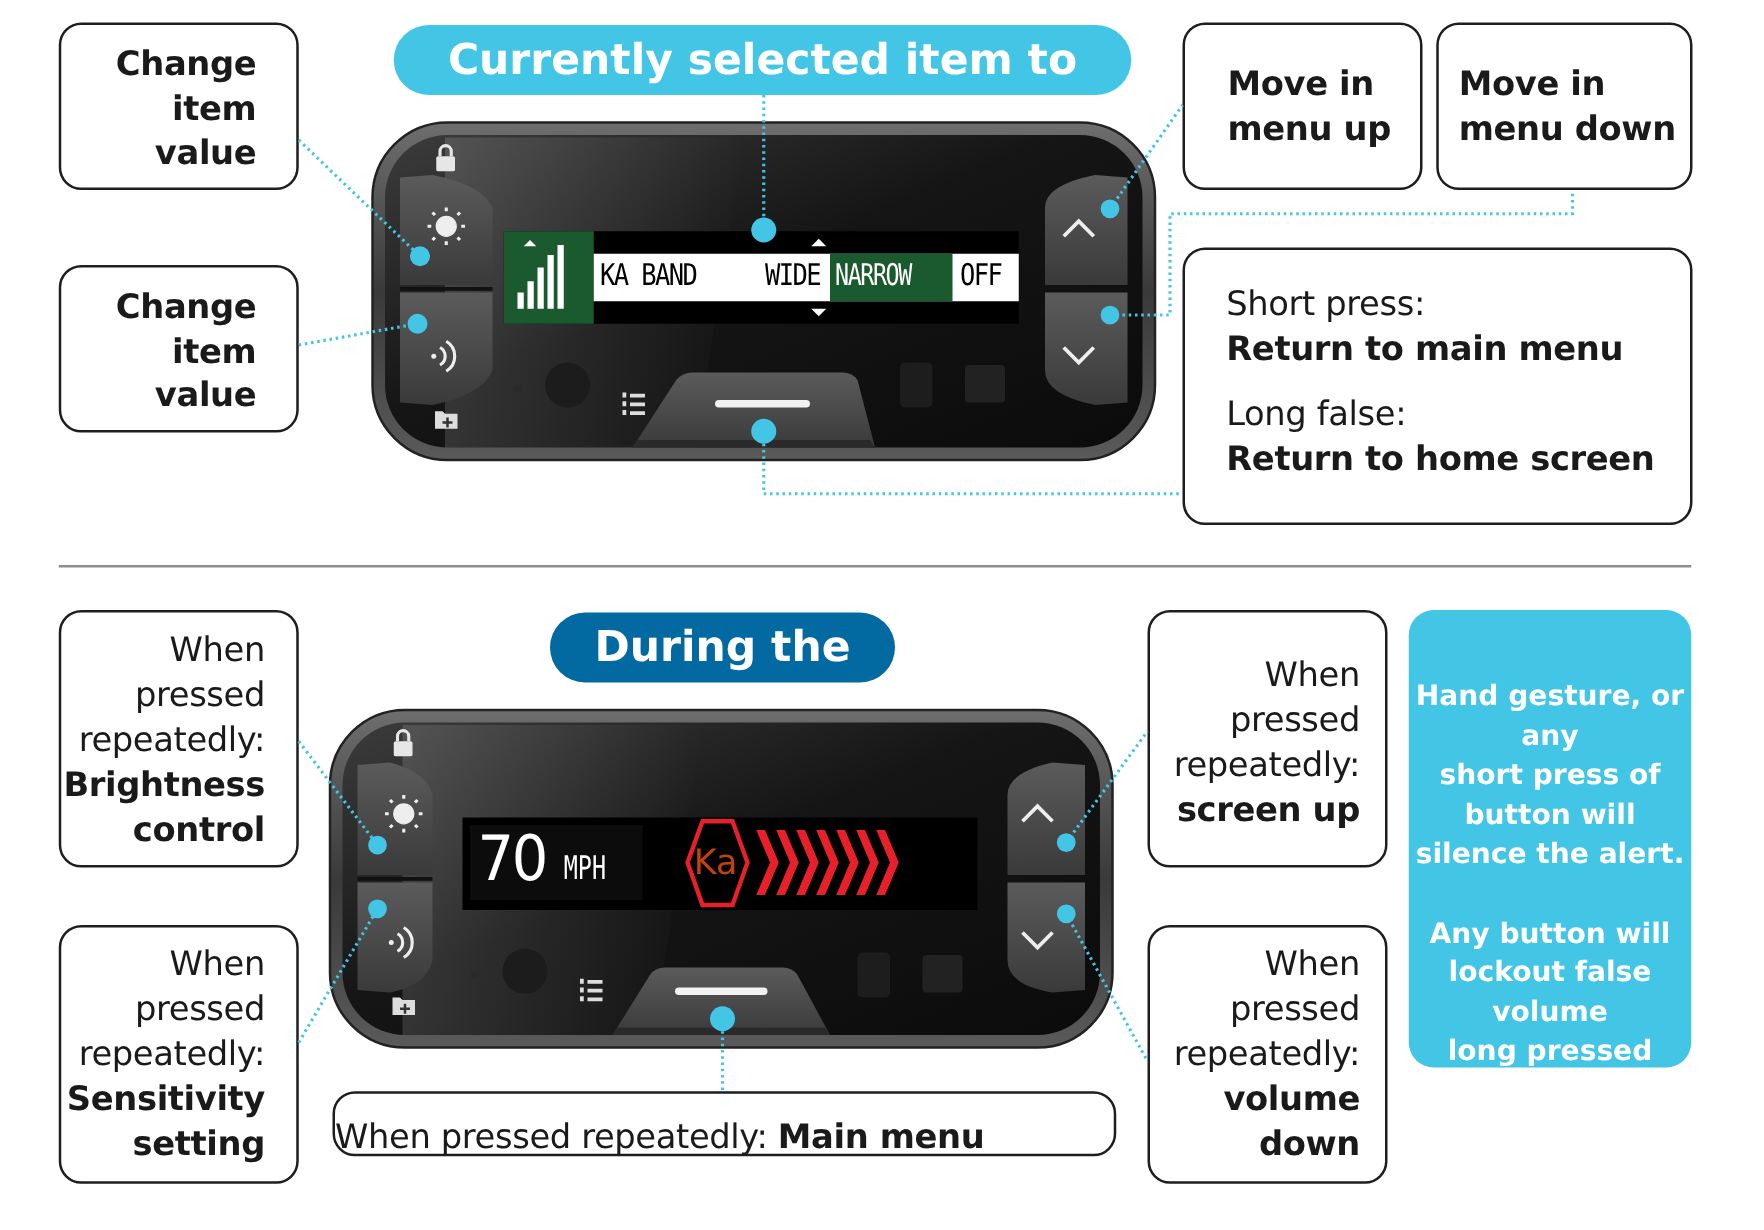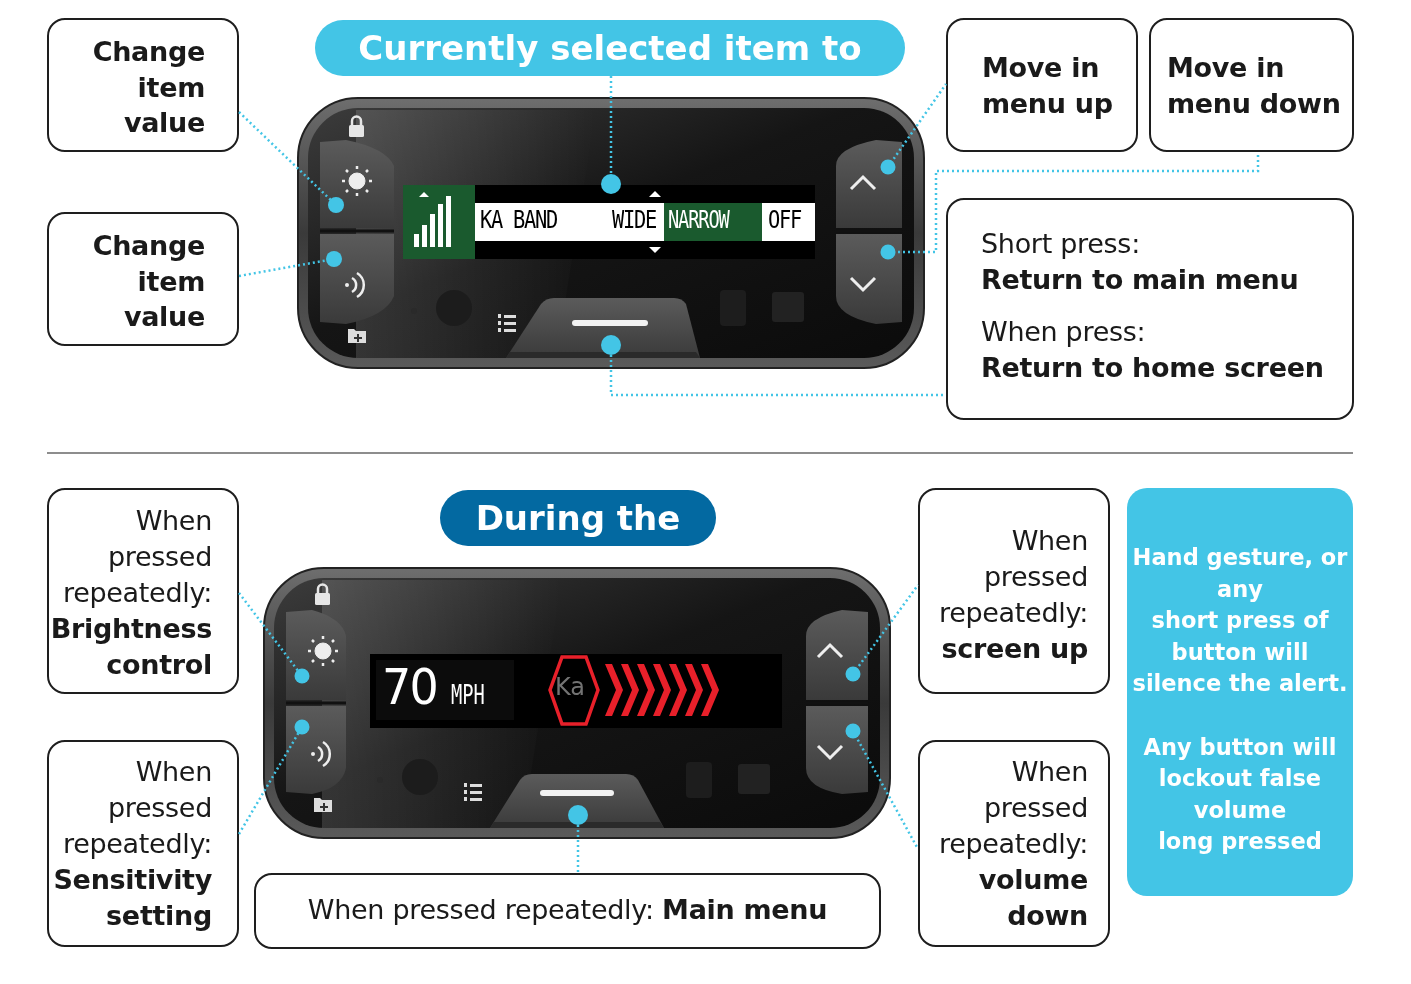--- a/index.html
+++ b/index.html
@@ -20,21 +20,21 @@
   }
 
   .divider { position: absolute; left: 47px; top: 452px; width: 1306px; height: 1.5px; background: #8d8d8d; }
 
   svg.overlay { position: absolute; left: 0; top: 0; pointer-events: none; }
 
   .device { position: absolute; }
   .screen-txt { font-family: "DejaVu Sans Mono", "Liberation Mono", monospace; }
 
   .info-box {
-    position: absolute; left: 1127px; top: 488px; width: 226px; height: 408px;
+    position: absolute; left: 1127px; top: 488px; width: 226px; height: 366px;
     background: #43c5e6; border-radius: 20px; color: #fff; font-weight: bold;
     text-align: center; font-size: 22.5px; line-height: 31.5px; padding-top: 54px;
   }
   .info-box .para { display: block; }
   .info-box .gap { height: 32px; }
 </style>
 </head>
 <body>
 
 <div class="pill" style="left:315px; top:20px; width:590px; height:56px; line-height:56px; background:#43c5e6;">Currently selected item to edit</div>
@@ -57,21 +57,21 @@
 </div>
 
 <div class="callout" style="left:1149px; top:18px; width:205px; height:134px; padding:30px 0 0 16px;">
   <span class="b">Move in</span>
   <span class="b">menu down</span>
 </div>
 
 <div class="callout" style="left:946px; top:198px; width:408px; height:222px; padding:26px 0 0 33px;">
   <span class="n">Short press:</span>
   <span class="b">Return to main menu</span>
-  <span class="n" style="margin-top:16px;">When press:</span>
+  <span class="n" style="margin-top:16px;">Long false:</span>
   <span class="b">Return to home screen</span>
 </div>
 
 <svg class="device" style="left:296px; top:96px;" width="630" height="274" viewBox="0 0 630 274">
   <defs>
     <linearGradient id="bezel" x1="0" y1="0" x2="0" y2="1">
       <stop offset="0" stop-color="#6e6e6e"></stop>
         <stop offset="0.5" stop-color="#3a3a3a"></stop>
         <stop offset="1" stop-color="#5a5a5a"></stop>
     </linearGradient>
@@ -220,21 +220,21 @@
 </div>
 
 <div class="callout right-text" style="left:918px; top:740px; width:192px; height:207px; padding:12px 20px 0 0;">
   <span class="n">When</span>
   <span class="n">pressed</span>
   <span class="n">repeatedly:</span>
   <span class="b">volume</span>
   <span class="b">down</span>
 </div>
 
-<div class="callout" style="left:254px; top:873px; width:627px; height:76px; line-height:70px; text-align:center;">
+<div class="callout" style="left:266px; top:873px; width:627px; height:52px; line-height:70px; text-align:left;">
   <span style="white-space:pre;">When pressed repeatedly: </span><span style="font-weight:bold;">Main menu</span>
 </div>
 
 <div class="info-box">
   <span class="para">Hand gesture, or</span>
   <span class="para">any</span>
   <span class="para">short press of</span>
   <span class="para">button will</span>
   <span class="para">silence the alert.</span>
   <div class="gap"></div>
@@ -311,21 +311,21 @@
       <polygon points="375,98 382,98 393,124 382,150 375,150 386,124"></polygon>
       <polygon points="391,98 398,98 409,124 398,150 391,150 402,124"></polygon>
       <polygon points="407,98 414,98 425,124 414,150 407,150 418,124"></polygon>
       <polygon points="423,98 430,98 441,124 430,150 423,150 434,124"></polygon>
       <polygon points="439,98 446,98 457,124 446,150 439,150 450,124"></polygon>
     </g>
 </svg>
 
 <div style="position:absolute; left:382px; top:658px; font-size:50px; color:#fff; font-family:'DejaVu Sans', sans-serif; letter-spacing:-2px; transform:scaleX(0.92); transform-origin:left;">70</div>
 <div class="screen-txt" style="position:absolute; left:451px; top:680px; font-size:26px; color:#fff; transform:scaleX(0.72); transform-origin:left;">MPH</div>
-<div style="position:absolute; left:555px; top:673px; font-size:24px; color:#737373; font-family:'DejaVu Sans', sans-serif;">Ka</div>
+<div style="position:absolute; left:555px; top:673px; font-size:28px; color:#c2410c; font-family:'DejaVu Sans', sans-serif;">Ka</div>
 
 <svg class="overlay" width="1411" height="984">
   <g stroke="#43c5e6" stroke-width="2.5" stroke-dasharray="2 3" fill="none">
     <line x1="239" y1="593" x2="302" y2="676"></line>
     <line x1="239" y1="834" x2="302" y2="727"></line>
     <line x1="578" y1="815" x2="578" y2="873"></line>
     <line x1="853" y1="674" x2="918" y2="585"></line>
     <line x1="853" y1="731" x2="918" y2="849"></line>
   </g>
   <g fill="#43c5e6">

